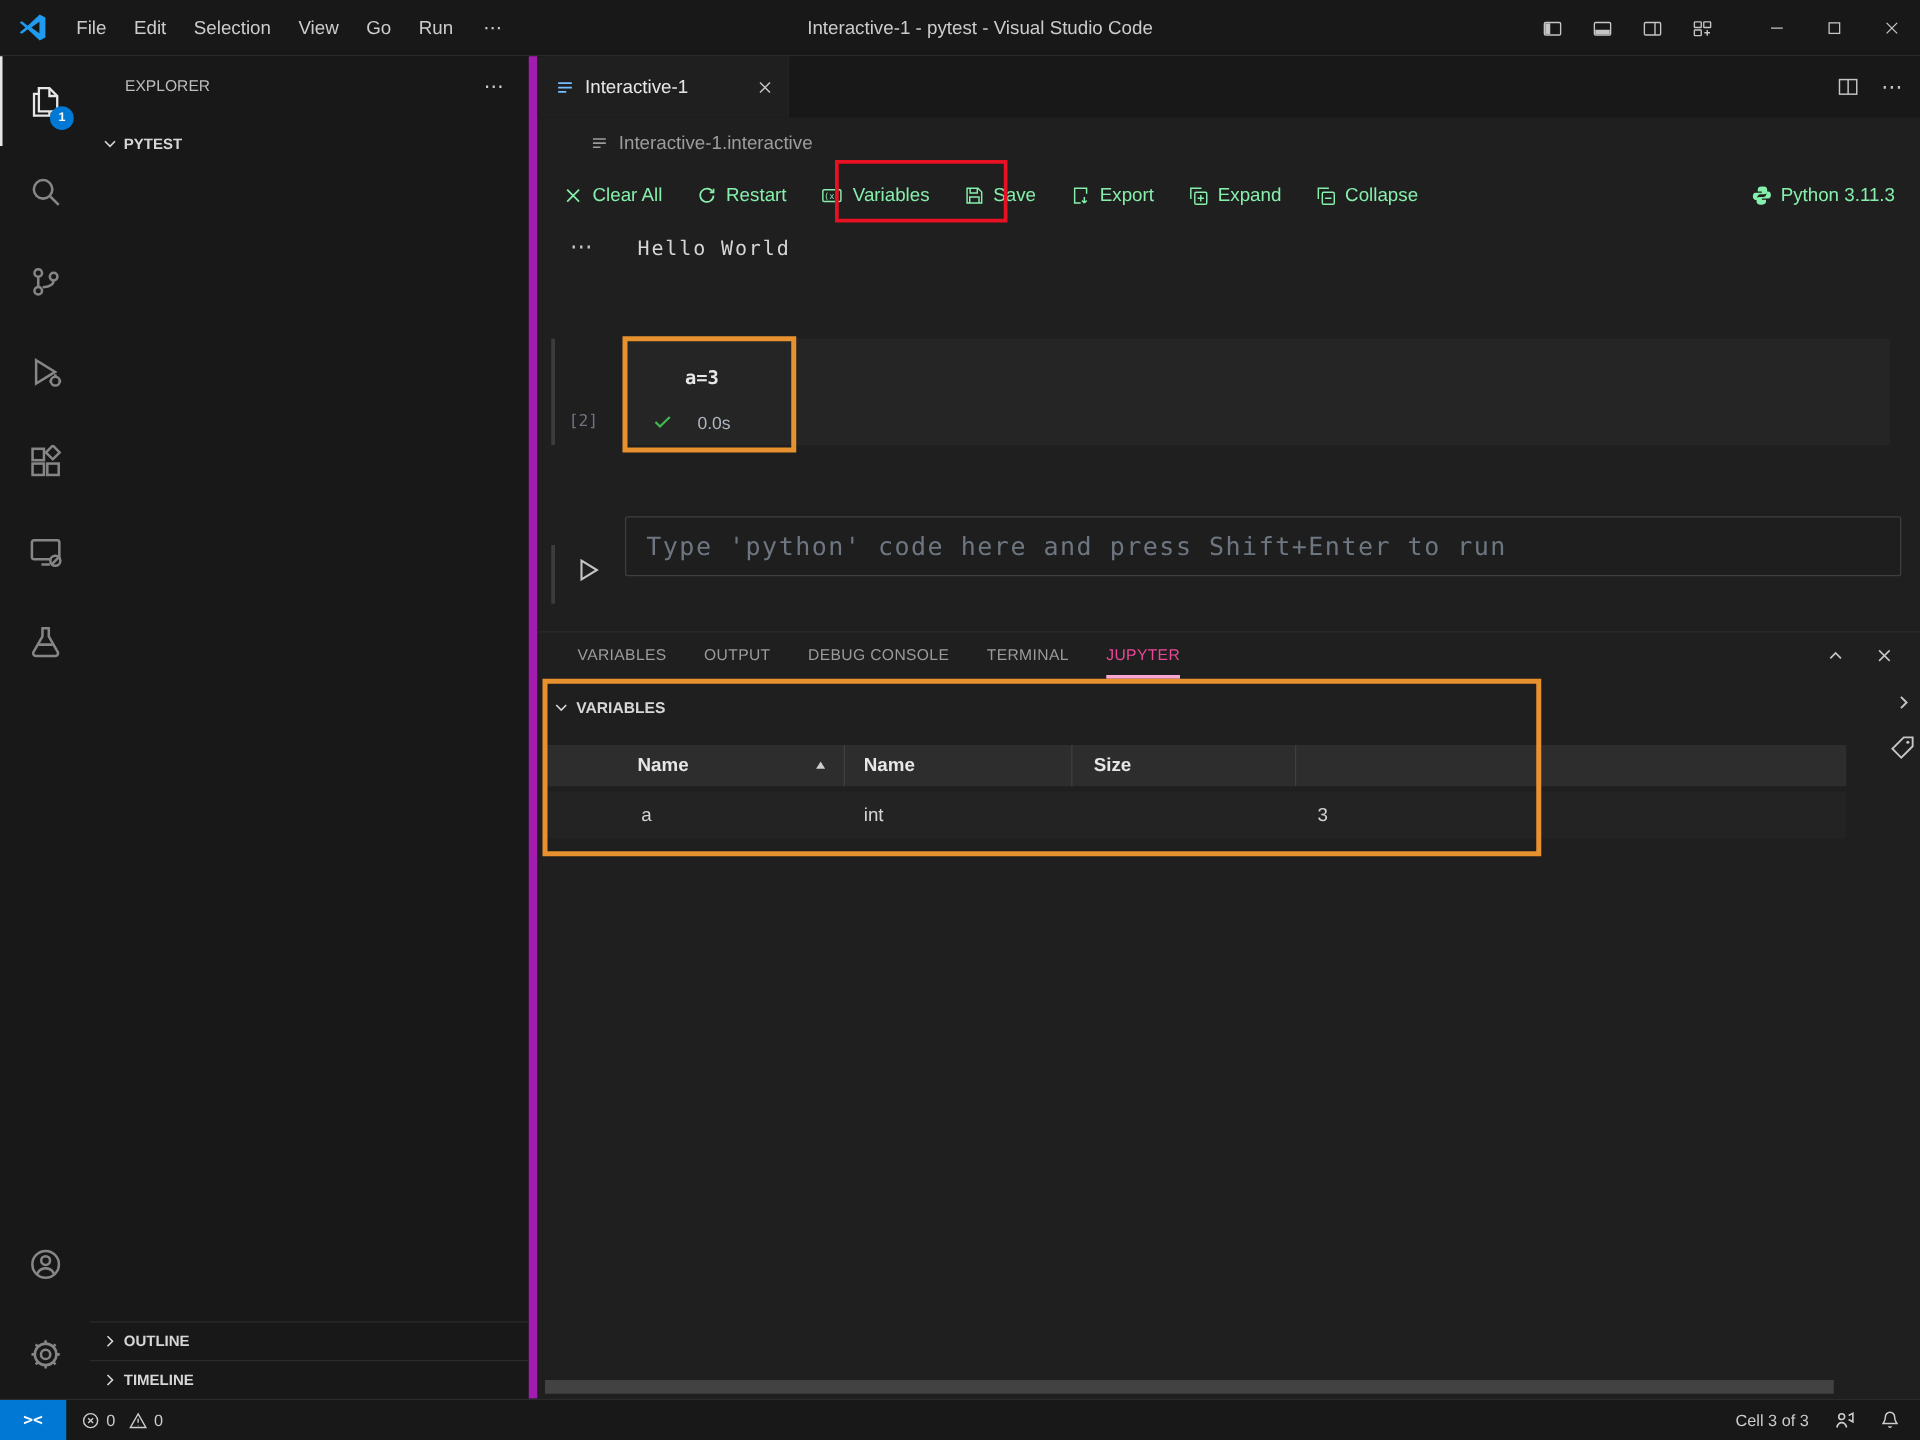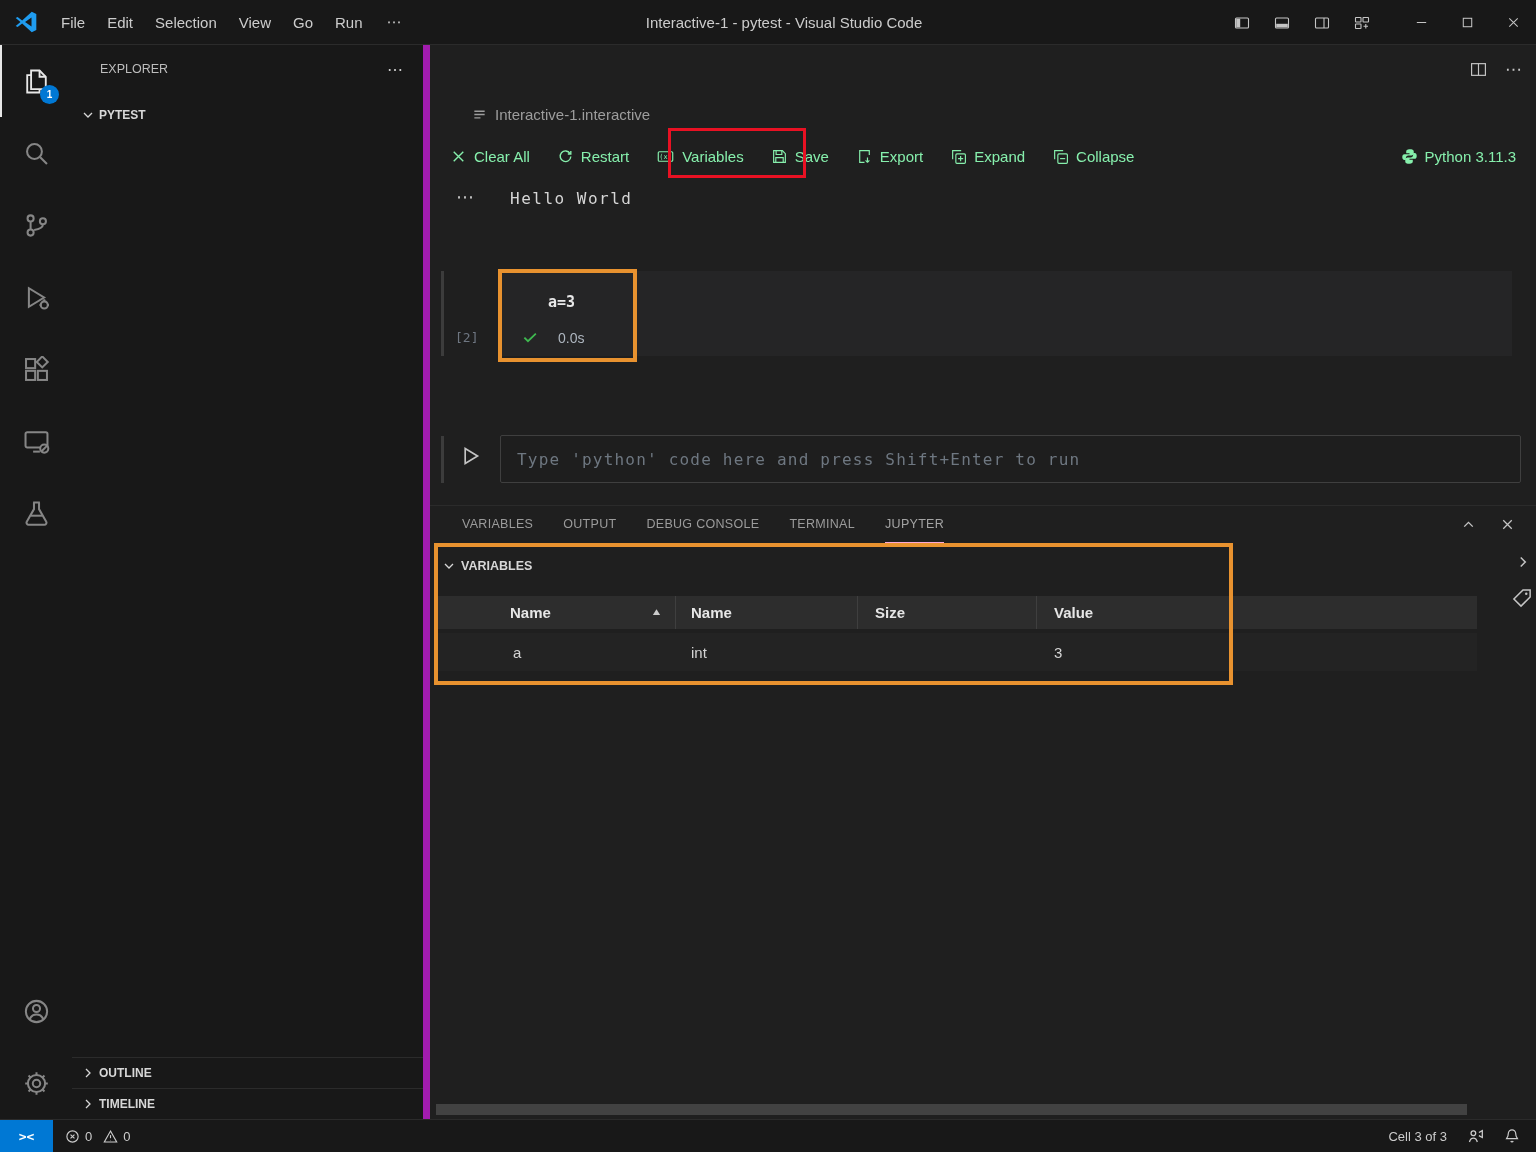--- a/index.html
+++ b/index.html
@@ -50,33 +50,33 @@
   
   .cell-more{position:absolute;left:456px;top:186px;color:#c5c5c5;font-size:18px;}
   .hello{position:absolute;left:510px;top:189px;font-size:16px;letter-spacing:1.5px;color:#d6d6d6;}
   .gutterbar{position:absolute;width:3px;background:#3c3c3c;}
   .cell-block{position:absolute;left:500px;top:271px;width:1012px;height:85px;background:#252526;}
   .exec-label{position:absolute;left:455px;top:330px;font-size:13px;color:#6e7681;}
   .cell-code{position:absolute;left:548px;top:293px;font-size:15px;color:#e8e8e8;font-weight:700;}
   .cell-check{position:absolute;left:521px;top:328px;}
   .cell-duration{position:absolute;left:558px;top:330px;font-size:14px;color:#aeb6bf;}
   .run-play{position:absolute;left:459px;top:445px;color:#c5c5c5;}
-  .repl-input{position:absolute;left:500px;top:435px;width:1021px;height:48px;background:#1e1e1e;border:1px solid #3f3f3f;border-radius:2px;color:#d4d4d4;font-family:"DejaVu Sans Mono",monospace;font-size:16px;letter-spacing:1.2px;padding:0 16px;outline:none;}
+  .repl-input{position:absolute;left:500px;top:413px;width:1021px;height:48px;background:#1e1e1e;border:1px solid #3f3f3f;border-radius:2px;color:#d4d4d4;font-family:"DejaVu Sans Mono",monospace;font-size:20px;letter-spacing:1.2px;padding:0 16px;outline:none;}
   .repl-input::placeholder{color:#6e7781;}
 
   
   .hl{position:absolute;z-index:6;pointer-events:none;}
   .hl-red{border:3px solid #e81123;}
   .hl-orange{border:4px solid #e8922f;}
 
   
   .panel{position:absolute;left:430px;top:505px;width:1106px;height:614px;background:#1f1f1f;border-top:1px solid #2b2b2b;}
   .panel-tabs{position:absolute;left:462px;top:505px;height:38px;display:flex;align-items:center;gap:30px;font-size:12.5px;letter-spacing:.3px;color:#9b9b9b;}
   .ptab{height:38px;line-height:38px;cursor:default;white-space:nowrap;}
-  .ptab.active{color:#a3a3a3;border-bottom:1px solid #f9a8d4;}
+  .ptab.active{color:#ec4899;border-bottom:3px solid #f9a8d4;}
   .panel-controls{position:absolute;right:20px;top:505px;height:38px;display:flex;align-items:center;gap:22px;color:#c5c5c5;}
   .variables-row{position:absolute;left:431px;top:550px;height:31px;right:30px;display:flex;align-items:center;gap:4px;padding-left:10px;font-weight:700;font-size:12.5px;color:#d7d7d7;}
   .var-table-header{position:absolute;left:436px;top:596px;width:1041px;height:33px;background:#2d2d2d;display:flex;font-weight:700;font-size:15px;color:#e6e6e6;}
   .vth-cell{display:flex;align-items:center;height:33px;border-right:1px solid #3f3f3f;}
   .var-row{position:absolute;left:436px;top:633px;width:1041px;height:38px;background:#232323;display:flex;font-size:15px;color:#d4d4d4;}
   .vr-cell{display:flex;align-items:center;height:38px;}
   .c1{width:240px;padding-left:74px;align-items:center;}
   .c2{width:182px;padding-left:15px;}
   .c3{width:179px;padding-left:17px;}
   .c4{width:440px;padding-left:17px;border-right:none;}
@@ -275,20 +275,35 @@
               <path d="M6 4l4 4-4 4"></path>
             </svg>
           </span>
         <span>TIMELINE</span>
       </div>
     </div>
   </aside>
 
   <div class="editor-bg"></div>
 
+  <div class="tabstrip">
+    <div class="tab">
+      <span>
+          <svg class="ic" width="16" height="16" viewBox="0 0 16 16" fill="none" stroke="#75beff" stroke-width="1.4">
+            <path d="M2.5 4.5h11M2.5 8h11M2.5 11.5h6.5"></path>
+          </svg>
+        </span>
+      <span>Interactive-1</span>
+      <span class="tab-close">
+          <svg class="ic" width="16" height="16" viewBox="0 0 16 16" stroke="currentColor" stroke-width="1.2">
+            <path d="M4 4l8 8M12 4l-8 8"></path>
+          </svg>
+        </span>
+    </div>
+  </div>
   <div class="editor-actions">
     <span>
         <svg class="ic" width="17" height="17" viewBox="0 0 16 16" fill="none" stroke="currentColor" stroke-width="1.1">
           <rect x="1.5" y="2.5" width="13" height="11"></rect>
           <path d="M8 2.5v11"></path>
         </svg>
       </span>
     <span style="font-size:17px;">⋯</span>
   </div>
 
@@ -441,23 +456,20 @@
             <path d="M8 4l4.5 7h-9z" fill="#cccccc"></path>
           </svg>
         </span>
     </div>
     <div class="vth-cell c2">
         <span>Name</span>
       </div>
     <div class="vth-cell c3">
         <span>Size</span>
       </div>
-    <div class="vth-cell c4">
-        <span>Value</span>
-      </div>
   </div>
 
   <div class="var-row">
     <div class="vr-cell c1" style="padding-left:77px;">
         <span>a</span>
       </div>
     <div class="vr-cell c2">
         <span>int</span>
       </div>
     <div class="vr-cell c3">

